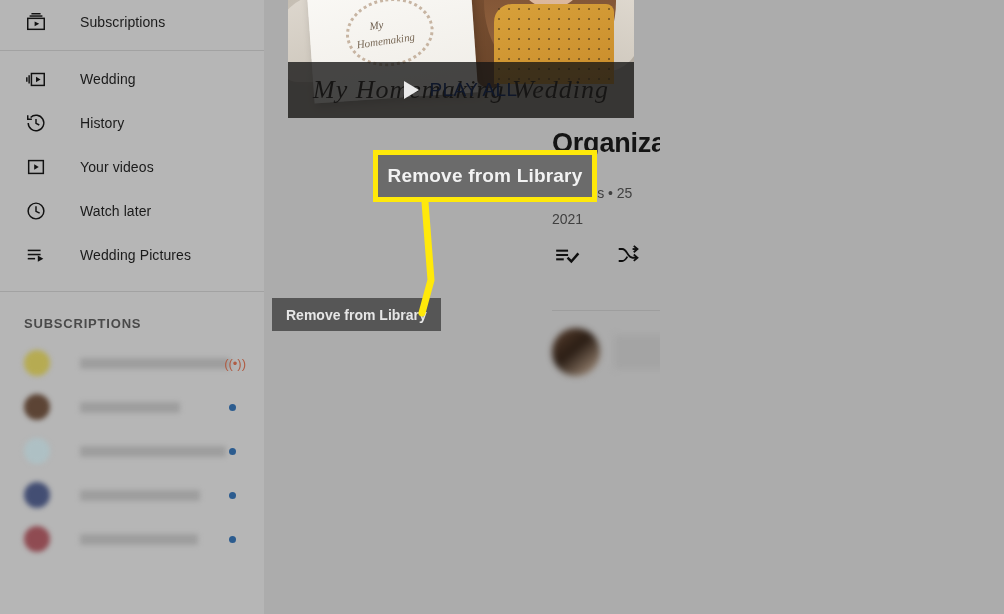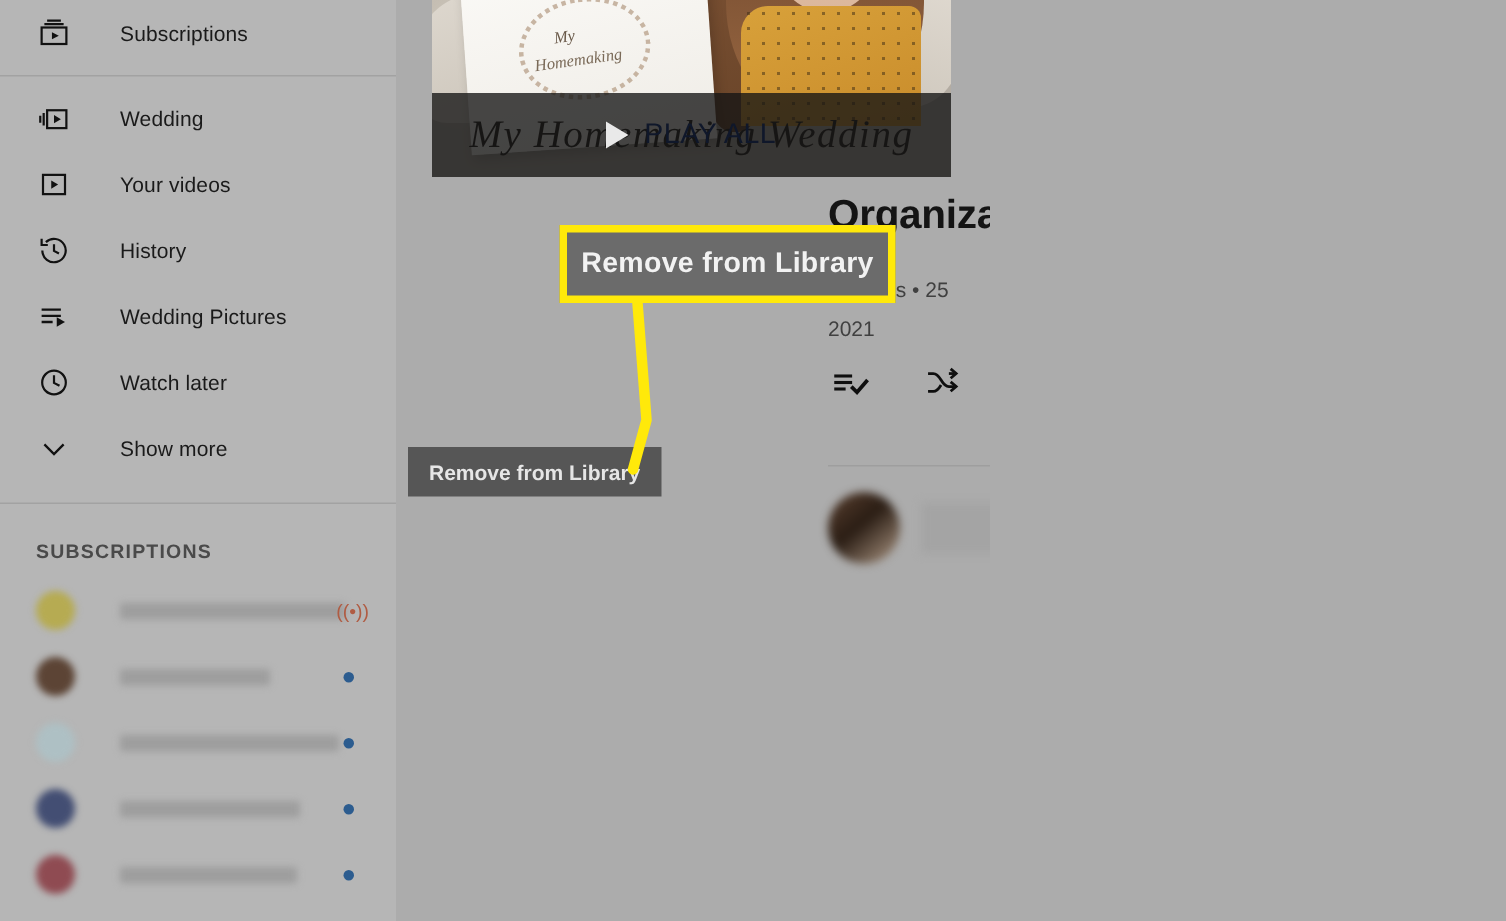--- a/index.html
+++ b/index.html
@@ -317,68 +317,60 @@
           <line x1="2" y1="10" x2="2" y2="15"></line>
           <polygon points="12,9.5 17,12.5 12,15.5" fill="currentColor" stroke="none"></polygon>
         </svg>
       </span>
       <span class="nav-label">Wedding</span>
     </div>
 
     <div class="nav-row">
       <span class="nav-icon">
         <svg width="22" height="22" viewBox="0 0 24 24" fill="none" stroke="currentColor" stroke-width="1.6">
-          <rect x="4" y="5" width="16" height="14"></rect>
-          <polygon points="10,9 15,12 10,15" fill="currentColor" stroke="none"></polygon>
-        </svg>
-      </span>
-      <span class="nav-label">Your videos</span>
-    </div>
-
-    <div class="nav-row">
-      <span class="nav-icon">
-        <svg width="22" height="22" viewBox="0 0 24 24" fill="none" stroke="currentColor" stroke-width="1.6">
           <path d="M3.5 12a8.5 8.5 0 1 0 2.6-6.1"></path>
           <polyline points="3,3.5 3,8 7.5,8"></polyline>
           <polyline points="12,7.5 12,12.3 15.6,14.2"></polyline>
         </svg>
       </span>
       <span class="nav-label">History</span>
+    </div>
+
+    <div class="nav-row">
+      <span class="nav-icon">
+        <svg width="22" height="22" viewBox="0 0 24 24" fill="none" stroke="currentColor" stroke-width="1.6">
+          <rect x="4" y="5" width="16" height="14"></rect>
+          <polygon points="10,9 15,12 10,15" fill="currentColor" stroke="none"></polygon>
+        </svg>
+      </span>
+      <span class="nav-label">Your videos</span>
+    </div>
+
+    <div class="nav-row">
+      <span class="nav-icon">
+        <svg width="22" height="22" viewBox="0 0 24 24" fill="none" stroke="currentColor" stroke-width="1.6">
+          <circle cx="12" cy="12" r="8.6"></circle>
+          <polyline points="12,6.8 12,12.3 16,14.4"></polyline>
+        </svg>
+      </span>
+      <span class="nav-label">Watch later</span>
     </div>
 
     <div class="nav-row">
       <span class="nav-icon">
         <svg width="22" height="22" viewBox="0 0 24 24" fill="none" stroke="currentColor" stroke-width="1.7">
           <line x1="3" y1="7" x2="17" y2="7"></line>
           <line x1="3" y1="11.5" x2="17" y2="11.5"></line>
           <line x1="3" y1="16" x2="11" y2="16"></line>
           <polygon points="14,12.6 20,16 14,19.4" fill="currentColor" stroke="none"></polygon>
         </svg>
       </span>
       <span class="nav-label">Wedding Pictures</span>
     </div>
 
-    <div class="nav-row">
-      <span class="nav-icon">
-        <svg width="22" height="22" viewBox="0 0 24 24" fill="none" stroke="currentColor" stroke-width="1.6">
-          <circle cx="12" cy="12" r="8.6"></circle>
-          <polyline points="12,6.8 12,12.3 16,14.4"></polyline>
-        </svg>
-      </span>
-      <span class="nav-label">Watch later</span>
-    </div>
-
-    <div class="nav-row">
-      <span class="nav-icon">
-        <svg width="22" height="22" viewBox="0 0 24 24" fill="none" stroke="currentColor" stroke-width="1.7">
-          <polyline points="5,9 12,16 19,9"></polyline>
-        </svg>
-      </span>
-      <span class="nav-label">Show more</span>
-    </div>
 
     <div class="divider" style="margin-top:14px;"></div>
 
     <div class="section-title">SUBSCRIPTIONS</div>
 
     <div class="sub-row">
       <span class="sub-avatar" style="background:#b6ab52;"></span>
       <span class="sub-name" style="width:150px;"></span>
       <span class="live-badge">((•))</span>
     </div>

